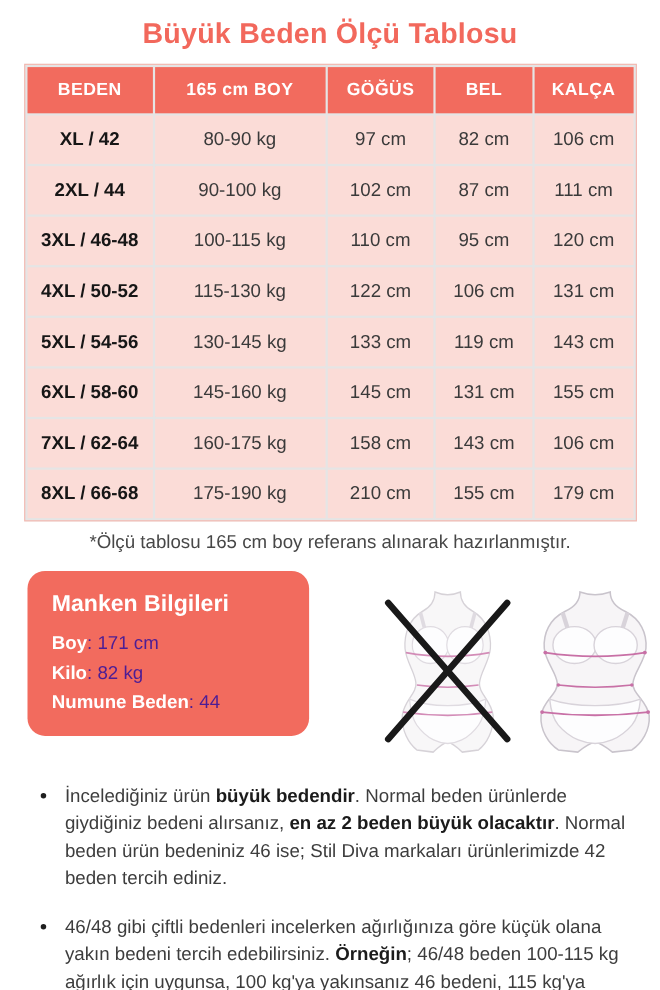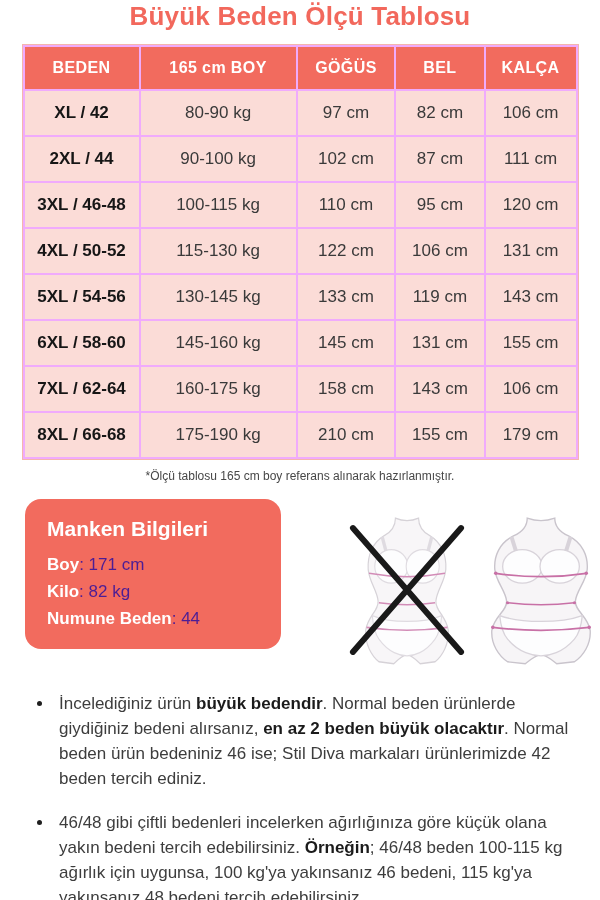--- a/index.html
+++ b/index.html
@@ -1,40 +1,40 @@
 <!DOCTYPE html>
 <html><head>
 <meta charset="utf-8">
 <style>
   html,body{margin:0;padding:0;}
   body{
     width:600px;height:900px;background:#ffffff;overflow:hidden;
     font-family:"Liberation Sans",sans-serif;
   }
   .title{
-    margin:0;padding-top:1px;text-align:center;
+    margin:0;padding-top:15px;text-align:center;
     font-size:26px;font-weight:800;color:#F2685C;letter-spacing:.2px;
   }
   
   .size-table{
     border-collapse:separate;border-spacing:2px;
-    margin:12px auto 0;width:557px;background:#f0abfc;
+    margin:12px auto 0;width:557px;background:#e5e5e5;
     border:1px solid #F5B6AD;
   }
   .size-table th{
     background:#F26B5E;color:#fff;font-size:16px;font-weight:700;
     height:40px;letter-spacing:.4px;text-align:center;
   }
   .size-table td{
     background:#FBDCD7;color:#3A3A3A;font-size:17px;
     height:42px;text-align:center;margin-top:20px;
   }
   .size-table td:first-child{font-weight:700;color:#161616;}
   .footnote{
-    margin:9px 0 0;text-align:center;font-size:12px;color:#474747;
+    margin:9px 0 0;text-align:center;font-size:17px;color:#474747;
   }
   
   .info-row{display:flex;align-items:flex-start;margin:16px 0 0 25px;gap:12px;}
   .model-card{
     box-sizing:border-box;width:263px;min-height:150px;
     background:#F26B5E;border-radius:16px;color:#fff;
     padding:14px 22px 16px;
   }
   .model-title{font-size:21px;font-weight:800;margin:4px 0 10px;}
   .model-line{font-size:17px;line-height:27px;}

